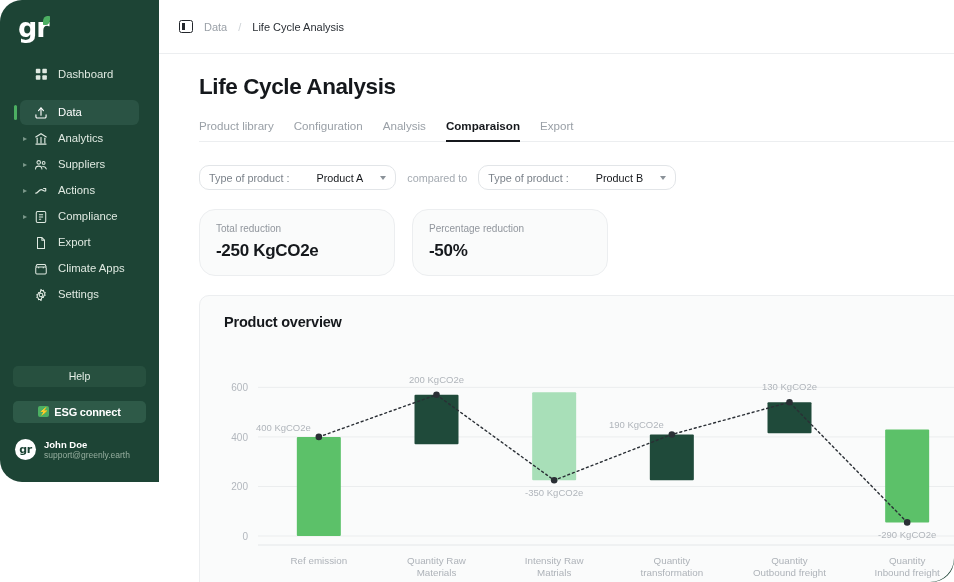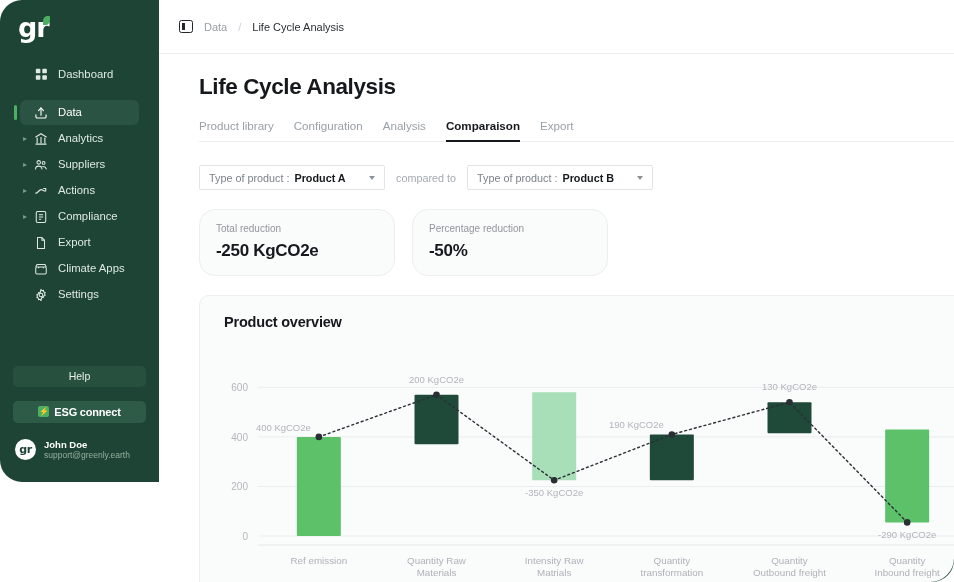--- a/index.html
+++ b/index.html
@@ -218,34 +218,34 @@
 
   .selectors {
     display: flex;
     align-items: center;
     gap: 11px;
     margin: 23px 0 0 40px;
   }
   .select {
     height: 25px;
     border: 1px solid #e2e5e8;
-    border-radius: 2px;
+    border-radius: 10px;
     background: #ffffff;
     display: flex;
     align-items: center;
     padding: 0 9px;
     gap: 5px;
     font-size: 10.8px;
     cursor: pointer;
     min-width: 186px;
     justify-content: space-between;
   }
   .select .sel-inner { display: flex; gap: 5px; align-items: center; }
   .sel-label { color: #7b828a; }
-  .sel-value { color: #15181c; font-weight: 700; }
+  .sel-value { color: #15181c; font-weight: 400; margin-left: 22px; }
   .chev {
     width: 0; height: 0;
     border-left: 3.5px solid transparent;
     border-right: 3.5px solid transparent;
     border-top: 4px solid #8b9299;
     margin-left: 12px;
   }
   .compared { font-size: 10.8px; color: #a4aab1; }
 
   .stats {

